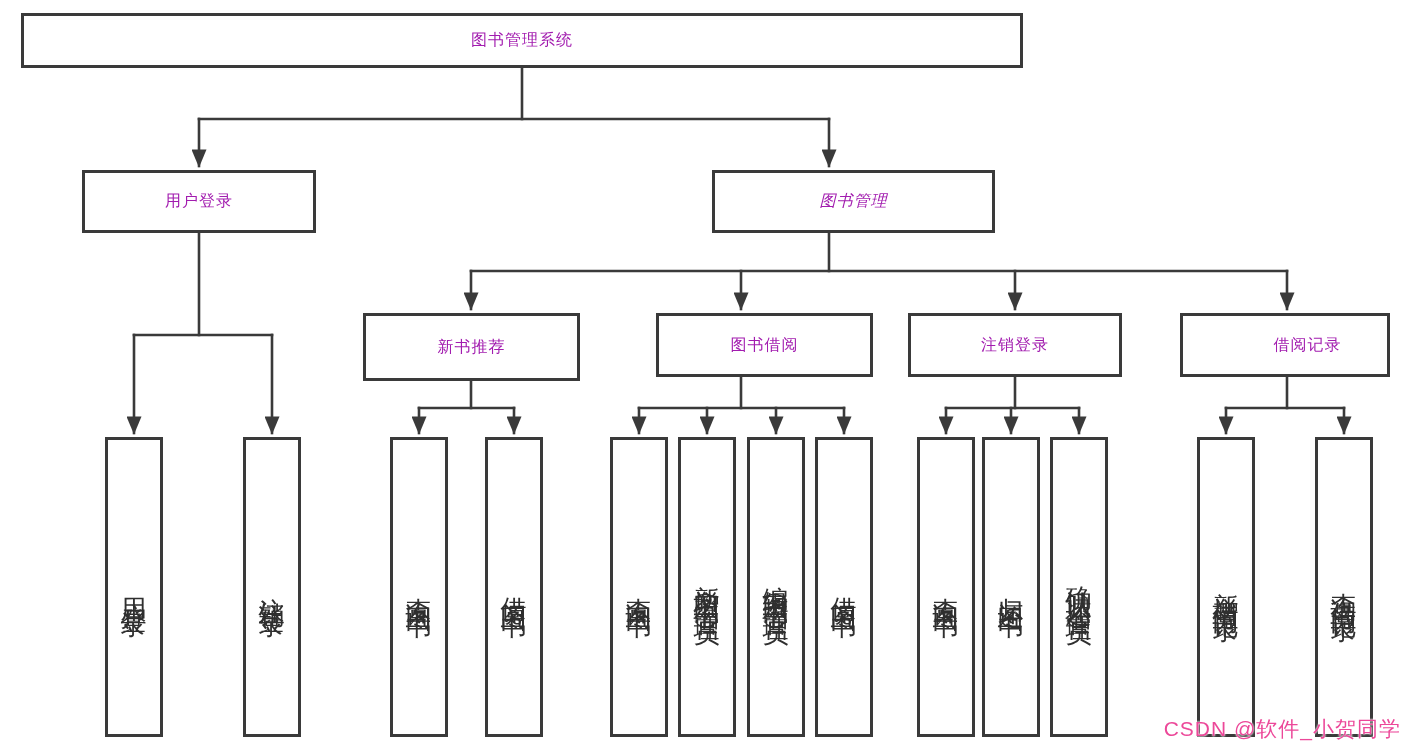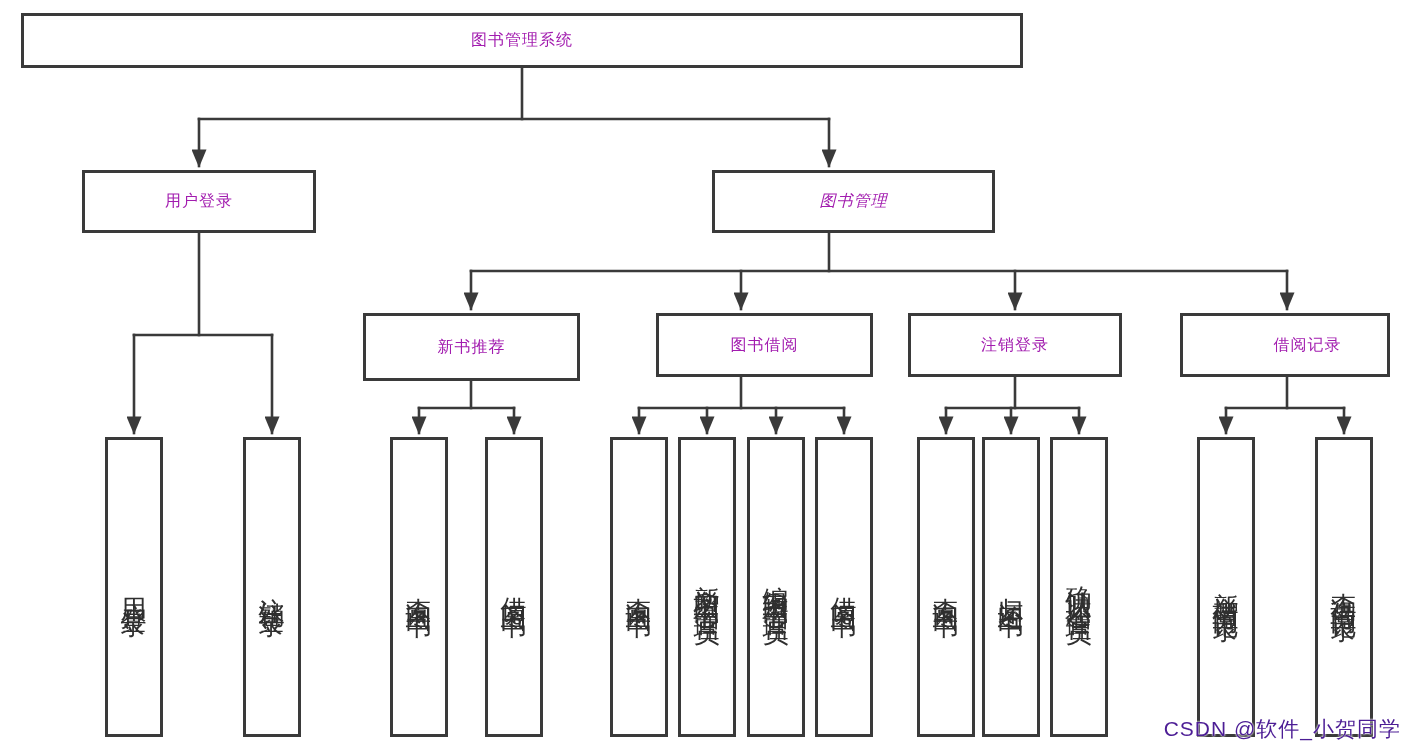--- a/index.html
+++ b/index.html
@@ -18,21 +18,21 @@
     position:absolute;box-sizing:border-box;border:3px solid #3a3a3a;background:#fff;
     display:flex;align-items:center;justify-content:center;
     top:437px;height:300px;width:58px;
   }
   .vlabel{
     writing-mode:vertical-rl;text-orientation:mixed;
     font-size:26px;color:#2f2f2f;letter-spacing:5px;line-height:1;white-space:nowrap;
   }
   .watermark{
     position:absolute;right:4px;bottom:4px;
-    font-size:21px;color:#4c1d95;letter-spacing:1px;white-space:nowrap;
+    font-size:21px;color:#ec4899;letter-spacing:1px;white-space:nowrap;
     text-shadow:0 0 2px #ffffff,0 0 2px #ffffff;
   }
 </style>
 </head>
 <body>
 
 <svg id="connectors" width="1405" height="747" viewBox="0 0 1405 747" xmlns="http://www.w3.org/2000/svg">
   <defs>
     <marker id="arr" viewBox="0 0 12 10" refX="11" refY="5" markerWidth="22" markerHeight="15" markerUnits="userSpaceOnUse" orient="auto">
       <path d="M0,0 L0,10 L12,5 z" fill="#3a3a3a"></path>

